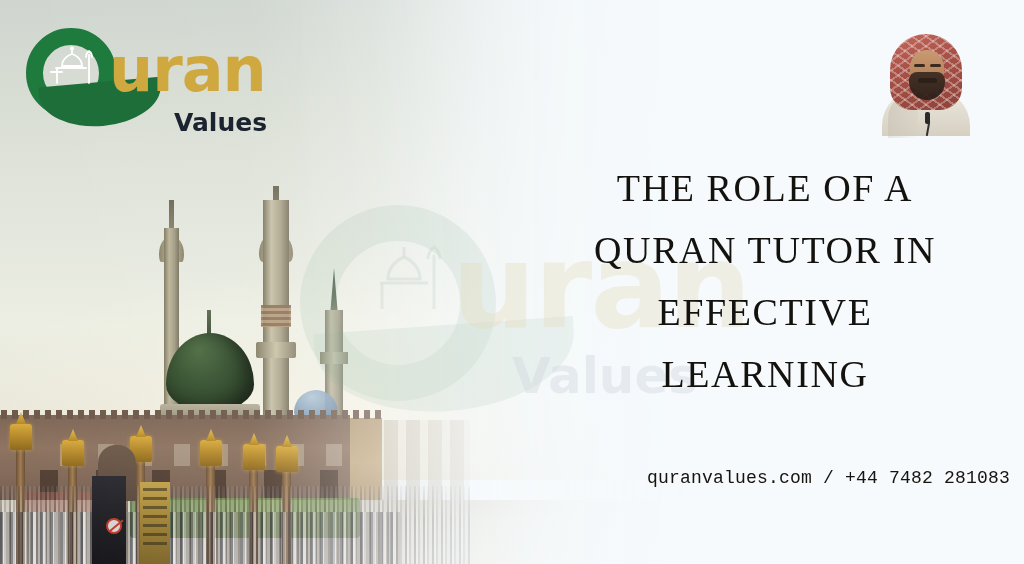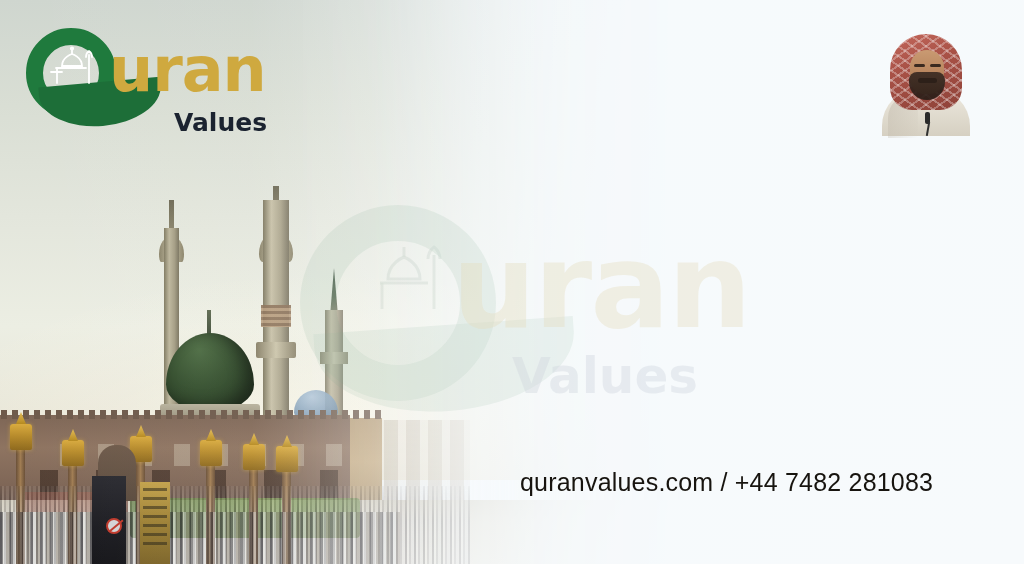--- a/index.html
+++ b/index.html
@@ -378,24 +378,24 @@
     font-size: 38px;
     line-height: 1.63;
     letter-spacing: 1.6px;
   }
   .headline .hl-line { display: block; white-space: nowrap; }
 
   .contact {
     position: absolute;
     left: 520px; top: 468px;
     width: 490px;
-    text-align: left;
+    text-align: right;
     color: #17140f;
-    font-family: Liberation Sans, sans-serif;
-    font-size: 25px;
+    font-family: Liberation Mono, monospace;
+    font-size: 18px;
     letter-spacing: 0.2px;
   }
 </style>
 </head>
 <body>
 
 <div class="banner">
 
   <div class="photo-layer">
     <div class="photo-inner">
@@ -514,16 +514,22 @@
     <div class="p-ghutra-pattern"></div>
     <div class="p-face"></div>
     <div class="p-brow-l"></div>
     <div class="p-brow-r"></div>
     <div class="p-beard"></div>
     <div class="p-mustache"></div>
     <div class="p-mic"></div>
     <div class="p-mic-cord"></div>
   </div>
 
+  <div class="headline">
+    <span class="hl-line">THE ROLE OF A</span>
+    <span class="hl-line">QURAN TUTOR IN</span>
+    <span class="hl-line">EFFECTIVE</span>
+    <span class="hl-line">LEARNING</span>
+  </div>
 
   <div class="contact">quranvalues.com / +44 7482 281083</div>
 
 </div>
 
 </body></html>

